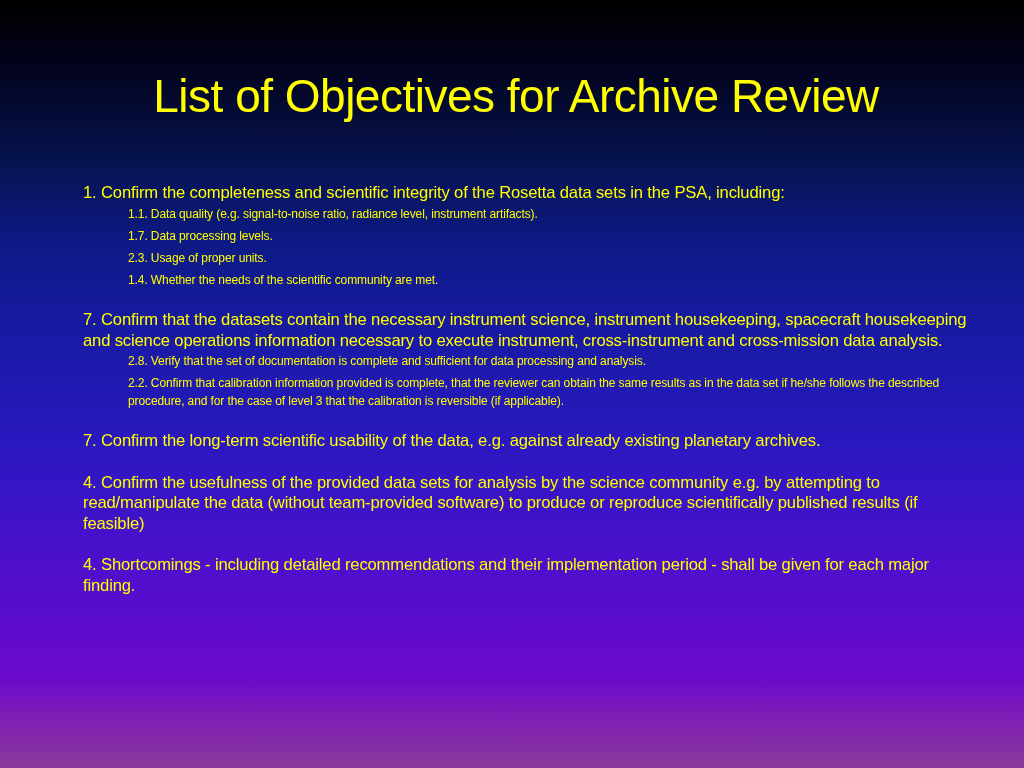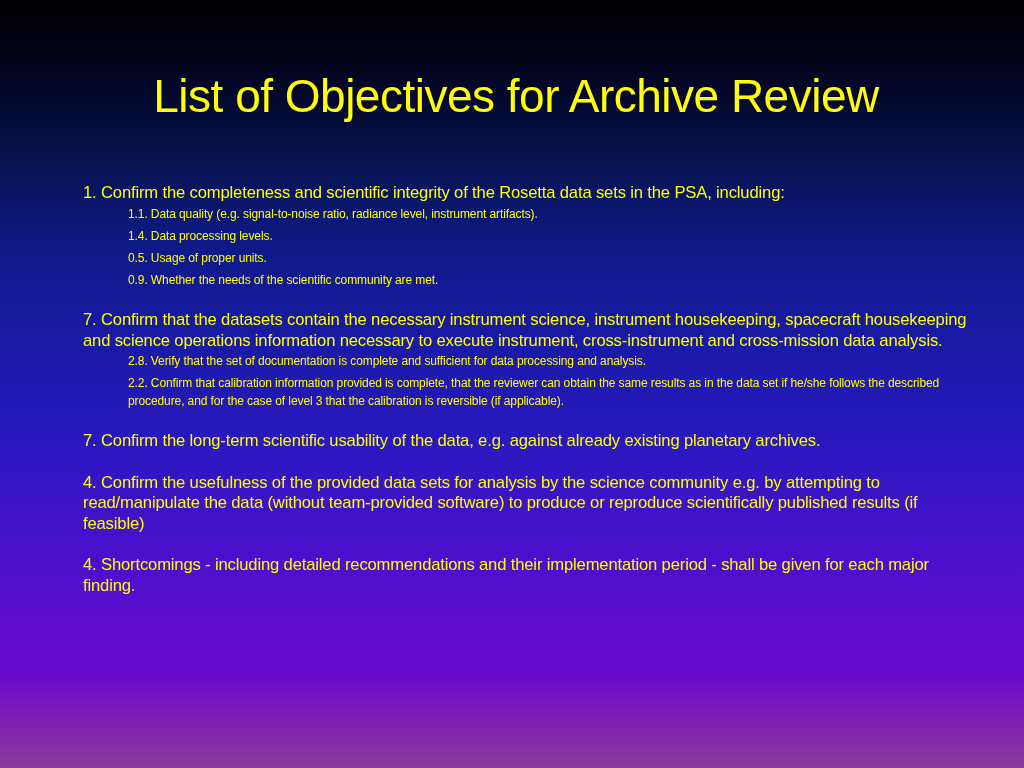--- a/index.html
+++ b/index.html
@@ -78,23 +78,23 @@
 
 <div class="slide">
   <div class="title">List of Objectives for Archive Review</div>
 
   <div class="content">
 
     <div class="item">
       <div>1. Confirm the completeness and scientific integrity of the Rosetta data sets in the PSA, including:</div>
       <div class="sub-list">
         <div class="sub">1.1. Data quality (e.g. signal-to-noise ratio, radiance level, instrument artifacts).</div>
-        <div class="sub">1.4. Data processing levels.</div>
-        <div class="sub">0.5. Usage of proper units.</div>
-        <div class="sub">0.9. Whether the needs of the scientific community are met.</div>
+        <div class="sub">1.7. Data processing levels.</div>
+        <div class="sub">2.3. Usage of proper units.</div>
+        <div class="sub">1.4. Whether the needs of the scientific community are met.</div>
       </div>
     </div>
 
     <div class="item">
       <div>7. Confirm that the datasets contain the necessary instrument science, instrument housekeeping, spacecraft housekeeping and science operations information necessary to execute instrument, cross-instrument and cross-mission data analysis.</div>
       <div class="sub-list">
         <div class="sub">2.8. Verify that the set of documentation is complete and sufficient for data processing and analysis.</div>
         <div class="sub multi">2.2. Confirm that calibration information provided is complete, that the reviewer can obtain the same results as in the data set if he/she follows the described procedure, and for the case of level 3 that the calibration is reversible (if applicable).</div>
       </div>
     </div>

